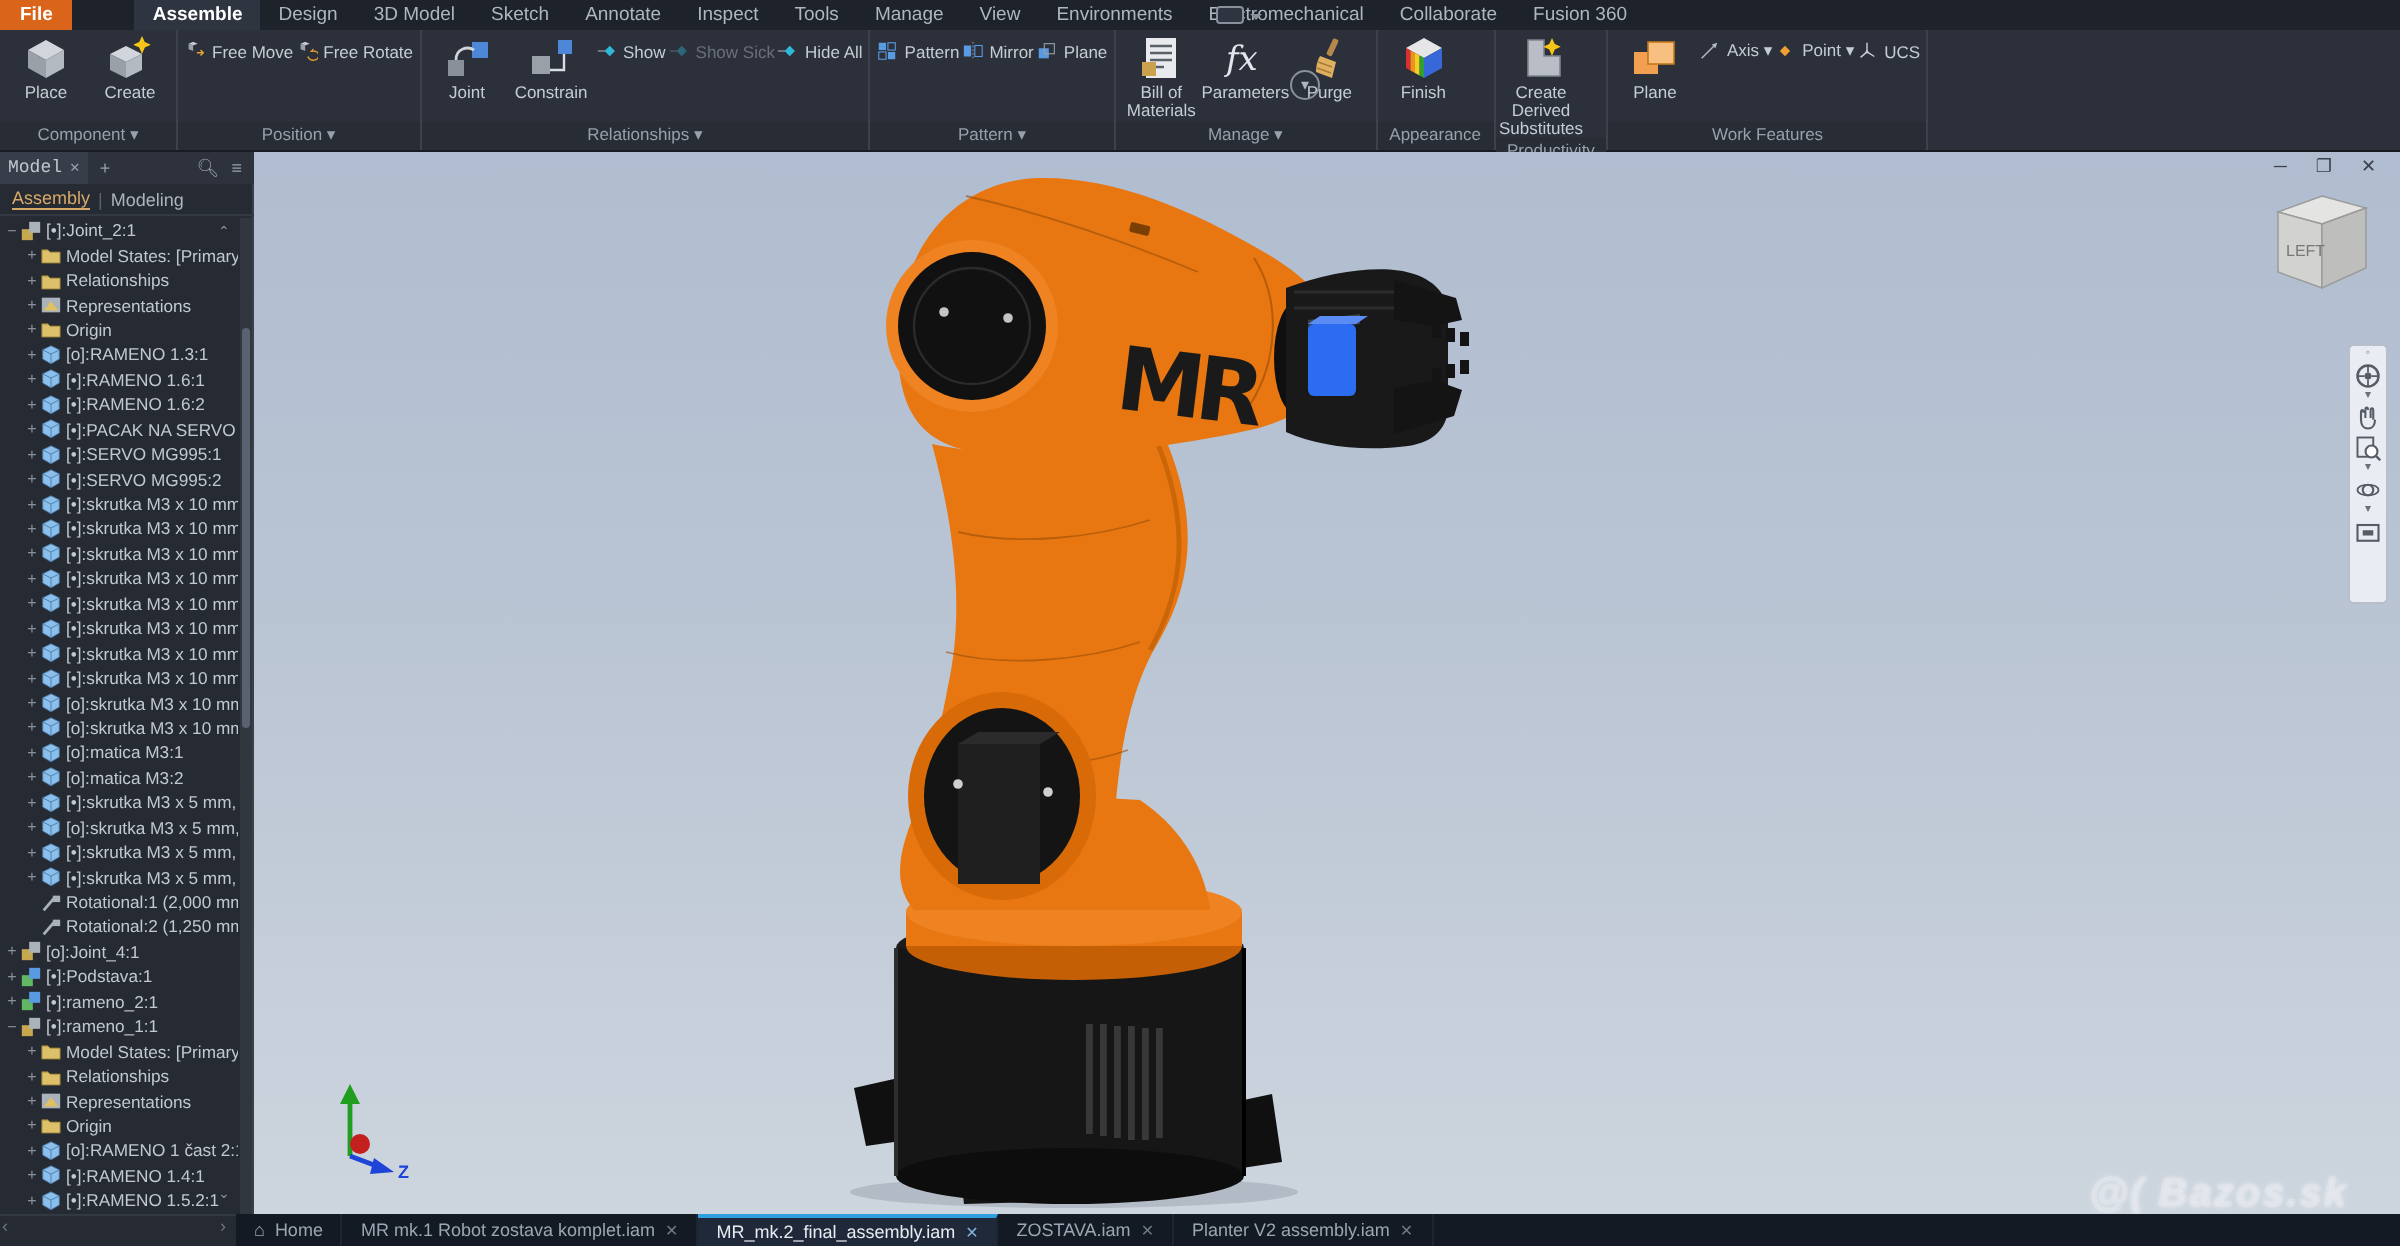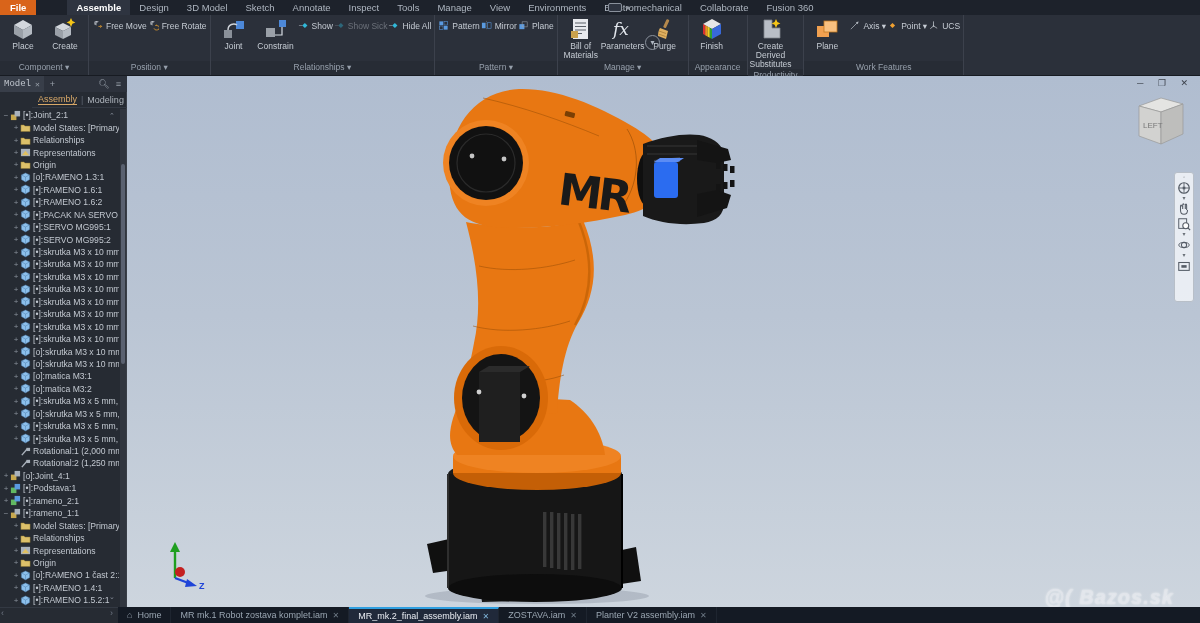--- a/index.html
+++ b/index.html
@@ -36,21 +36,21 @@
 
   
   #panel { left:0; top:76px; width:127px; height:531px; background:#262b33; border-right:1px solid #3a3f48; }
   #phead { left:0; top:0; width:127px; height:16px; background:#2d323c; display:flex; align-items:center;
     font-size:9px; color:#c2c8d0; }
   .ptab { background:#383e49; height:16px; display:flex; align-items:center; padding:0 4px; gap:4px;font-family:Liberation Mono, monospace; }
   .ptab .x { color:#98a0aa; font-size:8px; }
   .pplus { padding:0 6px; color:#98a0aa; }
   .phr { margin-left:auto; display:flex; gap:6px; padding-right:6px; color:#98a0aa; }
   #subtabs { left:0; top:16px; width:148px; height:16px; display:flex; align-items:center; gap:4px;
-    font-size:9px; padding-left:6px; border-bottom:1px solid #333943;margin-left:32px; }
+    font-size:9px; padding-left:6px; border-bottom:1px solid #333943; }
   #subtab-assembly { color:#d8a868; border-bottom:1px solid #d8a868; }
   .subsep { color:#5c636e; }
   #subtab-modeling { color:#aeb4bc; }
   #tree { left:0; top:33px; width:119px; height:498px; overflow:hidden; }
   .trow { display:flex; align-items:center; height:12.45px; font-size:8.6px; color:#c2c8d0; white-space:nowrap; overflow:hidden; }
   .trow .tg { width:8px; text-align:center; color:#8a919c; font-size:8px; flex:none; }
   .trow .ticon { width:11px; height:11px; margin-right:2px; flex:none; }
   .trow .ticon svg { width:11px; height:11px; display:block; }
   .tlabel { overflow:hidden; text-overflow:clip; }
   #vscroll { left:120px; top:33px; width:6px; height:498px; background:#31363f; }

